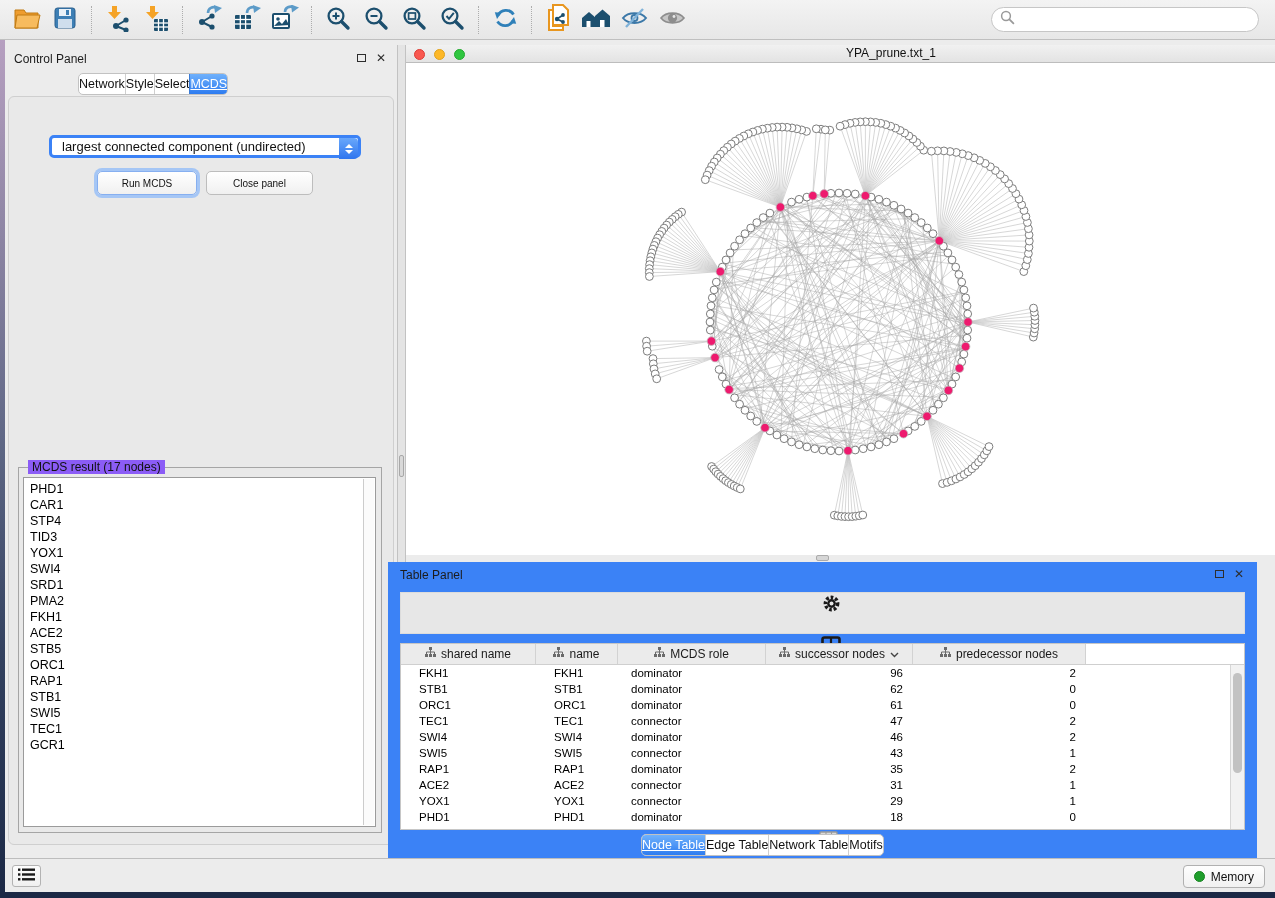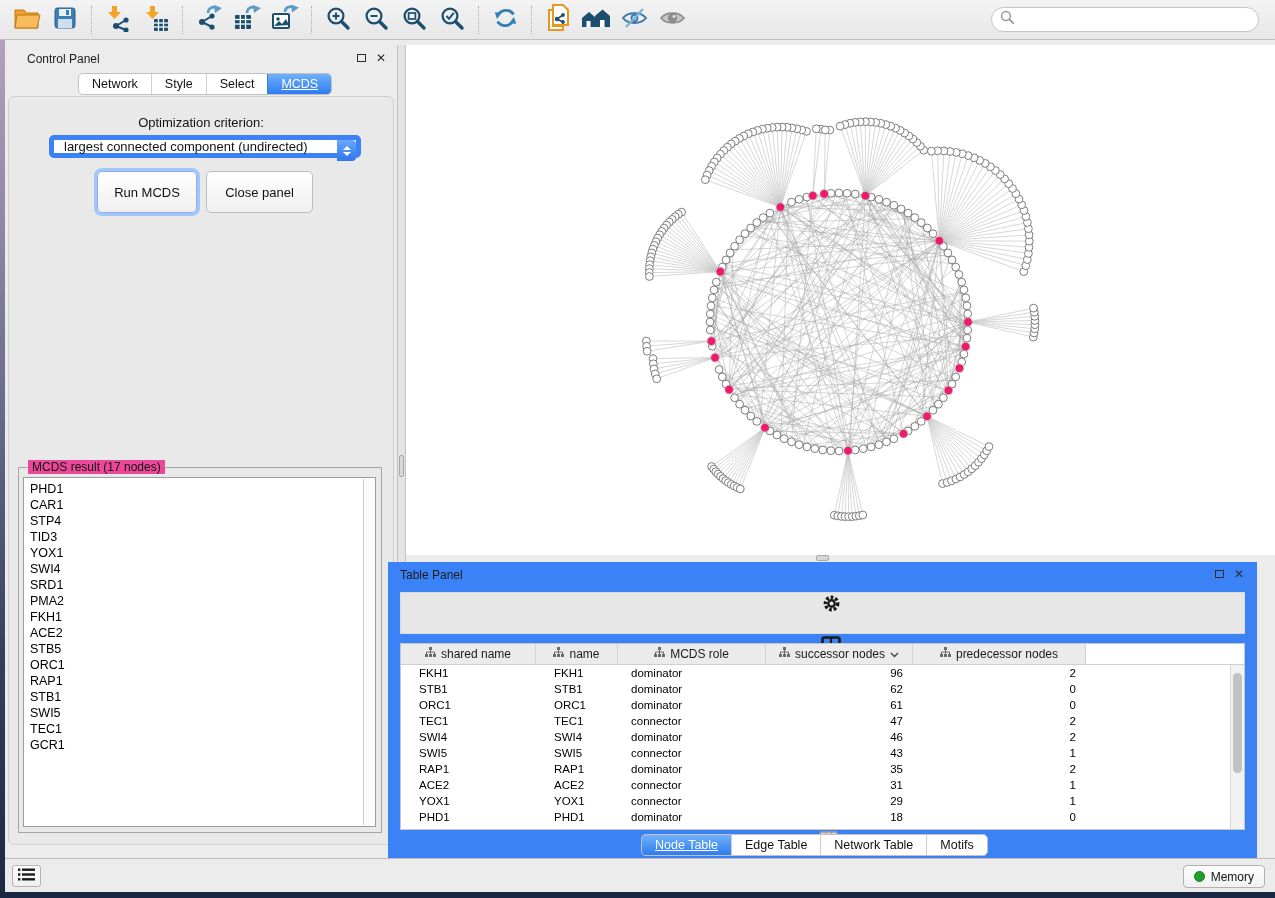--- a/index.html
+++ b/index.html
@@ -22,47 +22,47 @@
     border:1px solid #c6c6c6;border-radius:13px;display:flex;align-items:center;padding-left:8px;}
   .searchbox input{border:none;outline:none;flex:1;height:20px;font-size:12px;background:transparent;margin-left:5px;}
 
   
   .panel-title{font-size:12px;color:#1c1c1c;}
   .float-ico{width:9px;height:8px;border:1.4px solid #2d2d2d;display:inline-block;}
   .close-ico{font-size:12px;font-weight:bold;color:#2d2d2d;line-height:10px;}
 
   
   .control-panel{position:absolute;left:5px;top:45px;width:392px;height:813px;background:#ececec;}
-  .cp-head{position:relative;height:26px;line-height:26px;padding-left:22px;}
+  .cp-head{position:relative;height:26px;line-height:26px;padding-left:9px;}
   .cp-head .float-ico{position:absolute;right:31px;top:9px;}
   .cp-head .close-ico{position:absolute;right:11px;top:8px;}
   .seg{display:flex;background:#fff;border:1px solid #c2c2c2;border-radius:5px;height:22px;
     overflow:hidden;font-size:12.5px;line-height:20px;}
-  .seg-item{padding:0 13px;border-left:1px solid #cfcfcf;color:#111;text-align:center;}
+  .seg-item{padding:0 0;border-left:1px solid #cfcfcf;color:#111;text-align:center;}
   .seg-item:first-child{border-left:none;}
   .seg-item.sel{background:linear-gradient(#6fb1fc,#2e7cf0);color:#fff;border-left-color:#3a7bd5;text-decoration:underline;}
   .cp-tabs{position:absolute;left:73px;top:28px;}
   .cp-card{position:absolute;left:3px;top:51px;width:386px;height:749px;background:#e9e9e9;
     border:1px solid #cfcfcf;border-radius:6px;}
   .opt-label{position:absolute;left:0;width:100%;top:18px;text-align:center;font-size:13px;color:#111;}
   .mselect{position:absolute;left:40px;top:38px;width:312px;height:23px;background:#fff;
-    border:5px solid #3b82f6;border-radius:5px;font-size:13px;display:flex;align-items:center;
+    border:3px solid #3b82f6;border-radius:5px;font-size:13px;display:flex;align-items:center;
     padding-left:10px;color:#111;}
   .stepper{position:absolute;right:0;top:0;width:19px;height:21px;border-radius:0 4px 4px 0;
     background:linear-gradient(#69a8fb,#2f75ee);display:flex;flex-direction:column;
     align-items:center;justify-content:center;gap:2px;}
   .stepper i{display:block;width:0;height:0;border-left:4px solid transparent;border-right:4px solid transparent;}
   .stepper .up{border-bottom:4px solid #fff;}
   .stepper .dn{border-top:4px solid #fff;}
-  .btn{position:absolute;height:42px;background:linear-gradient(#ffffff,#f0f0f0);
-    border:1px solid #bdbdbd;border-radius:5px;font-size:13px;color:#111;
+  .btn{position:absolute;height:24px;background:linear-gradient(#ffffff,#f0f0f0);
+    border:1px solid #bdbdbd;border-radius:5px;font-size:10px;color:#111;
     font-family:"Liberation Sans","DejaVu Sans",sans-serif;}
   .btn.focus{box-shadow:0 0 0 3px rgba(110,170,255,.55);border-color:#86aff0;}
   .result-box{position:absolute;left:9px;top:370px;width:364px;height:366px;border:1px solid #a5a5a5;}
-  .result-title{position:absolute;top:-8px;left:9px;background:#ec4899;padding:0 4px;font-size:12px;color:#111;}
+  .result-title{position:absolute;top:-8px;left:9px;background:#8b5cf6;padding:0 4px;font-size:12px;color:#111;}
   .mcds-inner{position:absolute;left:4px;right:5px;top:9px;bottom:5px;background:#fff;border:1px solid #9b9b9b;}
   .mcds-items{position:absolute;left:6px;top:3px;right:16px;bottom:2px;overflow:hidden;}
   .mcds-item{font-size:12.5px;line-height:16px;color:#000;}
   .mcds-scroll{position:absolute;right:1px;top:1px;bottom:1px;width:11px;background:#fbfbfb;border-left:1px solid #ccc;}
 
   
   .v-splitter{position:absolute;left:397px;top:45px;width:9px;height:813px;background:#e4e4e4;
     border-left:1px solid #c2c2c2;border-right:1px solid #c2c2c2;}
   .v-grip{position:absolute;left:1px;top:410px;width:5px;height:22px;background:#d9d9d9;
     border:1px solid #a8a8a8;border-radius:2px;}
@@ -288,21 +288,20 @@
     <span class="float-ico"></span>
     <span class="close-ico">✕</span>
   </div>
   <div class="seg cp-tabs">
     <span class="seg-item">Network</span>
     <span class="seg-item">Style</span>
     <span class="seg-item">Select</span>
     <span class="seg-item sel">MCDS</span>
   </div>
   <div class="cp-card">
-    <div class="opt-label">Optimization criterion:</div>
     <div class="mselect">
       <span>largest connected component (undirected)</span>
       <span class="stepper">
           <i class="up"></i>
           <i class="dn"></i>
         </span>
     </div>
     <button class="btn focus" style="left:88px;top:74px;width:100px;">Run MCDS</button>
     <button class="btn" style="left:197px;top:74px;width:107px;">Close panel</button>
     <div class="result-box">
@@ -331,20 +330,26 @@
       </div>
     </div>
   </div>
 </div>
 
 <div class="v-splitter">
     <div class="v-grip"></div>
   </div>
 
 <div class="network-panel">
+  <div class="net-titlebar">
+    <span class="tl red"></span>
+    <span class="tl yellow"></span>
+    <span class="tl green"></span>
+    <span class="net-title">YPA_prune.txt_1</span>
+  </div>
   <div class="net-canvas">
     <svg id="graph-svg" width="869" height="492" viewBox="0 0 869 492">
         <g stroke="#a6a6a6" stroke-width="0.75" opacity="0.6">
           <path d="M374.4 144.1L304.4 249.5M374.4 144.1L561.9 265.2M374.4 144.1L304.9 243.8M374.4 144.1L448.1 387.1M374.4 144.1L387.3 138.4M374.4 144.1L422.1 130.5M374.4 144.1L474.1 381.3M374.4 144.1L561.7 267.9M374.4 144.1L308.8 293.9M374.4 144.1L560.7 277.4M374.4 144.1L427.5 387.9M374.4 144.1L480.7 378.9M374.4 144.1L354.0 361.0M374.4 144.1L538.8 332.8M374.4 144.1L484.1 140.6M374.4 144.1L559.2 232.3M374.4 144.1L460.7 385.0M374.4 144.1L372.3 145.2M374.4 144.1L325.6 187.5M374.4 144.1L499.1 148.2M406.8 132.7L306.9 232.0M406.8 132.7L385.4 378.9M406.8 132.7L561.9 265.0M406.8 132.7L412.4 131.7M418.2 130.9L506.0 152.6M418.2 130.9L409.8 132.1M418.2 130.9L462.5 133.4M418.2 130.9L561.9 264.9M459.4 132.7L349.0 161.1M459.4 132.7L560.0 281.5M459.4 132.7L450.0 131.1M459.4 132.7L529.3 344.9M459.4 132.7L541.8 328.3M459.4 132.7L514.3 158.9M459.4 132.7L538.4 333.3M459.4 132.7L320.5 322.1M459.4 132.7L561.8 265.3M459.4 132.7L561.0 274.7M459.4 132.7L357.0 363.2M459.4 132.7L396.9 382.8M459.4 132.7L523.3 166.9M459.4 132.7L561.7 249.8M459.4 132.7L332.7 340.2M459.4 132.7L443.5 387.6M533.3 177.8L317.9 317.2M533.3 177.8L542.3 327.4M533.3 177.8L556.7 222.6M533.3 177.8L524.7 168.2M533.3 177.8L368.0 370.4M533.3 177.8L410.7 131.9M533.3 177.8L321.5 323.8M533.3 177.8L485.8 376.7M533.3 177.8L545.8 321.5M533.3 177.8L387.5 138.3M533.3 177.8L521.5 165.2M533.3 177.8L345.1 164.6M533.3 177.8L473.5 381.5M533.3 177.8L355.9 362.4M533.3 177.8L337.3 345.5M533.3 177.8L488.9 142.7M533.3 177.8L511.8 156.9M533.3 177.8L331.4 338.5M533.3 177.8L515.0 358.6M533.3 177.8L326.0 187.0M533.3 177.8L353.9 157.1M533.3 177.8L308.1 226.9M533.3 177.8L480.8 378.8M533.3 177.8L318.2 200.2M533.3 177.8L509.5 155.1M533.3 177.8L477.7 138.0M562.0 259.0L557.7 292.0M562.0 259.0L327.0 332.5M562.0 259.0L443.1 130.4M562.0 259.0L444.7 130.5M562.0 259.0L341.0 168.6M562.0 259.0L443.3 387.6M562.0 259.0L397.8 383.1M562.0 259.0L461.8 384.8M562.0 259.0L366.9 369.8M562.0 259.0L317.7 201.1M559.6 283.6L467.2 134.6M559.6 283.6L369.5 371.3M559.6 283.6L305.1 242.3M559.6 283.6L465.0 384.0M559.6 283.6L385.7 379.0M559.6 283.6L311.2 216.5M553.4 305.2L555.9 219.9M553.4 305.2L486.5 141.6M553.4 305.2L554.1 214.5M553.4 305.2L343.2 166.4M553.4 305.2L361.5 366.3M553.4 305.2L560.4 238.8M542.4 327.4L560.9 242.0M542.4 327.4L496.1 146.5M542.4 327.4L380.9 141.0M542.4 327.4L515.9 160.2M542.4 327.4L558.7 287.8M542.4 327.4L304.2 265.9M542.4 327.4L561.3 245.7M542.4 327.4L306.4 234.4M521.0 353.3L517.5 356.4M521.0 353.3L304.0 255.8M521.0 353.3L497.4 147.2M521.0 353.3L304.9 244.1M521.0 353.3L363.2 150.5M521.0 353.3L435.7 130.0M521.0 353.3L304.1 262.7M521.0 353.3L362.7 150.9M521.0 353.3L526.1 348.3M521.0 353.3L304.2 251.0M521.0 353.3L557.2 293.8M521.0 353.3L456.0 385.9M521.0 353.3L558.6 229.6M521.0 353.3L326.2 331.4M497.5 370.7L533.2 340.2M497.5 370.7L351.2 358.7M497.5 370.7L395.7 382.5M497.5 370.7L364.0 368.0M497.5 370.7L311.7 215.2M497.5 370.7L545.0 323.0M497.5 370.7L309.3 222.5M497.5 370.7L439.4 130.2M442.0 387.7L465.0 134.0M442.0 387.7L378.1 375.7M442.0 387.7L501.3 149.5M442.0 387.7L304.8 273.7M442.0 387.7L533.1 177.7M442.0 387.7L361.3 151.8M442.0 387.7L313.4 307.2M442.0 387.7L400.8 134.1M442.0 387.7L380.1 141.3M442.0 387.7L543.7 325.2M359.0 364.7L323.1 191.5M359.0 364.7L323.0 326.3M359.0 364.7L468.9 382.9M359.0 364.7L549.8 204.1M359.0 364.7L487.3 142.0M359.0 364.7L374.4 373.9M359.0 364.7L543.2 192.0M359.0 364.7L314.3 208.6M359.0 364.7L308.0 291.0M359.0 364.7L550.1 313.2M359.0 364.7L562.0 260.5M359.0 364.7L304.4 249.0M323.1 326.6L306.0 236.5M323.1 326.6L478.7 138.4M323.1 326.6L537.8 334.2M323.1 326.6L305.7 279.8M323.1 326.6L488.6 142.6M323.1 326.6L327.2 185.2M323.1 326.6L506.8 153.2M323.1 326.6L376.6 143.0M309.0 294.6L558.6 229.6M309.0 294.6L425.5 130.2M309.0 294.6L536.4 181.9M309.0 294.6L475.6 137.2M309.0 294.6L524.6 168.2M309.0 294.6L561.3 272.2M305.4 278.1L324.5 189.3M305.4 278.1L494.6 145.6M305.4 278.1L558.3 228.4M305.4 278.1L444.9 130.6M305.4 278.1L455.1 131.9M314.3 208.6L449.5 386.9M314.3 208.6L558.4 289.2M314.3 208.6L548.8 315.8M314.3 208.6L397.3 383.0M314.3 208.6L360.3 365.5M314.3 208.6L394.7 382.2M314.3 208.6L307.0 286.8M314.3 208.6L319.0 198.6M314.3 208.6L331.3 179.6M314.3 208.6L434.0 388.0M314.3 208.6L562.0 261.0M314.3 208.6L356.7 155.0M314.3 208.6L541.3 188.8M314.3 208.6L307.2 287.5M314.3 208.6L483.2 377.8M314.3 208.6L488.8 142.7M304.0 260.2L304.0 260.9M306.0 281.4L467.0 134.6M382.5 140.3L374.9 374.2M440.6 130.2L304.3 250.2M333.6 341.2L478.0 379.9M557.9 291.1L337.7 345.9M337.3 172.5L548.3 201.2M340.3 169.2L431.7 130.0M378.6 142.0L352.4 158.3M325.4 330.2L559.3 285.4M381.2 140.8L318.6 199.3M455.2 131.9L506.0 152.6M304.0 258.8L304.5 270.8M308.1 291.1L440.8 130.2M309.4 222.2L483.5 377.7M318.1 317.7L438.9 387.9M346.4 163.4L558.9 287.3M310.1 219.8L304.2 265.7M451.8 386.6L334.1 341.8M544.7 194.5L479.7 138.8M562.0 256.5L546.8 198.3M410.3 386.0L306.5 233.7M304.6 246.8L534.3 338.9M362.9 150.7L441.0 130.3M304.8 273.7L322.4 192.6M562.0 262.1L504.5 366.4M510.7 156.0L352.9 360.1M430.0 130.0L356.1 362.6M309.5 221.7L543.1 191.7M478.7 138.4L466.0 134.3M306.5 284.3L489.3 375.0M417.0 387.0L305.0 274.7M318.1 317.7L561.7 250.9M502.0 150.0L514.1 158.7M406.5 385.3L340.8 349.2M447.4 130.8L455.8 132.0M407.1 132.6L535.1 180.2M322.5 325.6L548.1 317.2M561.4 271.9L471.3 135.8M330.8 337.7L482.6 139.9M388.9 137.8L382.9 140.1M531.6 342.2L377.2 375.3M336.8 173.0L360.0 152.7M556.7 222.5L460.9 384.9M421.5 130.5L309.9 297.6M543.9 324.9L418.2 387.2M350.5 159.8L510.1 155.5M440.3 130.2L378.9 376.1M561.7 249.5L404.8 133.1M326.8 332.2L480.2 139.0M380.8 141.0L560.5 278.7M363.0 150.6L321.7 324.2M399.7 134.4L472.9 381.7M460.5 385.0L554.5 302.4M500.7 149.2L528.5 345.8M475.5 380.8L544.5 194.1M555.2 217.8L489.5 375.0M332.2 178.5L398.9 134.6M313.0 306.3L384.3 378.4M561.8 266.5L490.2 143.4M321.2 323.4L559.5 284.4M304.0 259.7L449.0 387.0M414.3 386.6L561.9 253.9M544.5 194.2L353.9 157.1M312.2 213.9L495.2 146.0M405.4 385.0L306.9 231.9M507.7 364.1L555.0 217.2M460.4 385.1L506.5 153.0M327.4 333.1L559.8 235.0M310.7 300.2L467.2 134.6" fill="none"></path>
         </g>
         <g stroke="#c6c6c6" stroke-width="0.75" opacity="0.95">
           <path d="M374.4 144.1L400.5 68.4M374.4 144.1L395.7 66.9M374.4 144.1L390.9 65.8M374.4 144.1L386.0 64.9M374.4 144.1L381.1 64.3M374.4 144.1L376.1 64.1M374.4 144.1L371.1 64.1M374.4 144.1L366.2 64.5M374.4 144.1L361.3 65.2M374.4 144.1L356.4 66.1M374.4 144.1L351.6 67.4M374.4 144.1L346.9 69.0M374.4 144.1L342.3 70.8M374.4 144.1L337.8 73.0M374.4 144.1L333.4 75.4M374.4 144.1L329.2 78.1M374.4 144.1L325.2 81.0M374.4 144.1L321.4 84.2M374.4 144.1L317.8 87.6M374.4 144.1L314.4 91.2M374.4 144.1L311.2 95.0M374.4 144.1L308.3 99.0M374.4 144.1L305.6 103.2M374.4 144.1L303.2 107.6M374.4 144.1L301.1 112.1M374.4 144.1L299.3 116.7M406.8 132.7L415.0 66.2M406.8 132.7L410.3 65.8M418.2 130.9L423.8 67.1M418.2 130.9L419.3 66.9M459.4 132.7L517.7 87.2M459.4 132.7L514.4 83.2M459.4 132.7L510.8 79.5M459.4 132.7L506.9 76.0M459.4 132.7L502.9 72.9M459.4 132.7L498.6 70.0M459.4 132.7L494.1 67.4M459.4 132.7L489.5 65.1M459.4 132.7L484.7 63.2M459.4 132.7L479.8 61.6M459.4 132.7L474.8 60.3M459.4 132.7L469.7 59.4M459.4 132.7L464.5 58.9M459.4 132.7L459.4 58.7M459.4 132.7L454.2 58.9M459.4 132.7L449.1 59.4M459.4 132.7L444.0 60.3M459.4 132.7L439.0 61.6M459.4 132.7L434.1 63.2M533.3 177.8L617.8 208.6M533.3 177.8L619.8 202.7M533.3 177.8L621.3 196.6M533.3 177.8L622.4 190.5M533.3 177.8L623.0 184.3M533.3 177.8L623.3 178.1M533.3 177.8L623.1 171.9M533.3 177.8L622.4 165.7M533.3 177.8L621.4 159.5M533.3 177.8L619.9 153.5M533.3 177.8L618.0 147.5M533.3 177.8L615.7 141.8M533.3 177.8L613.0 136.1M533.3 177.8L609.9 130.7M533.3 177.8L606.5 125.5M533.3 177.8L602.7 120.6M533.3 177.8L598.6 115.9M533.3 177.8L594.2 111.6M533.3 177.8L589.4 107.5M533.3 177.8L584.4 103.8M533.3 177.8L579.2 100.4M533.3 177.8L573.7 97.4M533.3 177.8L568.1 94.8M533.3 177.8L562.2 92.6M533.3 177.8L556.3 90.8M533.3 177.8L550.2 89.4M533.3 177.8L544.1 88.5M533.3 177.8L537.9 87.9M533.3 177.8L531.6 87.8M533.3 177.8L525.4 88.2M562.0 259.0L627.3 274.1M562.0 259.0L628.1 270.0M562.0 259.0L628.7 265.8M562.0 259.0L628.9 261.7M562.0 259.0L629.0 257.5M562.0 259.0L628.8 253.3M562.0 259.0L628.3 249.2M562.0 259.0L627.5 245.1M521.0 353.3L536.5 420.6M521.0 353.3L541.1 419.4M521.0 353.3L545.5 417.8M521.0 353.3L549.9 416.0M521.0 353.3L554.1 413.9M521.0 353.3L558.2 411.5M521.0 353.3L562.1 408.8M521.0 353.3L565.8 405.8M521.0 353.3L569.2 402.7M521.0 353.3L572.5 399.2M521.0 353.3L575.5 395.6M521.0 353.3L578.3 391.8M521.0 353.3L580.8 387.8M521.0 353.3L583.0 383.6M442.0 387.7L428.3 452.2M442.0 387.7L431.8 452.9M442.0 387.7L435.4 453.4M442.0 387.7L439.0 453.6M442.0 387.7L442.6 453.7M442.0 387.7L446.2 453.6M442.0 387.7L449.8 453.2M442.0 387.7L453.3 452.7M442.0 387.7L456.8 452.0M359.0 364.7L305.6 403.5M359.0 364.7L307.7 406.1M359.0 364.7L309.8 408.7M359.0 364.7L312.1 411.1M359.0 364.7L314.5 413.4M359.0 364.7L317.1 415.6M359.0 364.7L319.7 417.7M359.0 364.7L322.4 419.6M359.0 364.7L325.3 421.4M359.0 364.7L328.2 423.0M359.0 364.7L331.2 424.5M359.0 364.7L334.3 425.9M309.0 294.6L247.0 295.6M309.0 294.6L247.3 300.8M309.0 294.6L248.0 305.9M309.0 294.6L249.2 310.9M309.0 294.6L250.7 315.8M305.4 278.1L240.4 278.1M305.4 278.1L240.6 283.2M305.4 278.1L241.2 288.2M314.3 208.6L275.6 149.1M314.3 208.6L272.3 151.3M314.3 208.6L269.2 153.7M314.3 208.6L266.2 156.4M314.3 208.6L263.3 159.1M314.3 208.6L260.6 162.1M314.3 208.6L258.1 165.1M314.3 208.6L255.8 168.4M314.3 208.6L253.6 171.7M314.3 208.6L251.6 175.1M314.3 208.6L249.9 178.7M314.3 208.6L248.3 182.4M314.3 208.6L246.9 186.1M314.3 208.6L245.8 189.9M314.3 208.6L244.8 193.8M314.3 208.6L244.1 197.7M314.3 208.6L243.6 201.6M314.3 208.6L243.3 205.6M314.3 208.6L243.3 209.6M314.3 208.6L243.4 213.5" fill="none"></path>
         </g>
         <g fill="#fff" stroke="#7d7d7d" stroke-width="1">
           <circle cx="400.5" cy="68.4" r="3.9"></circle>

